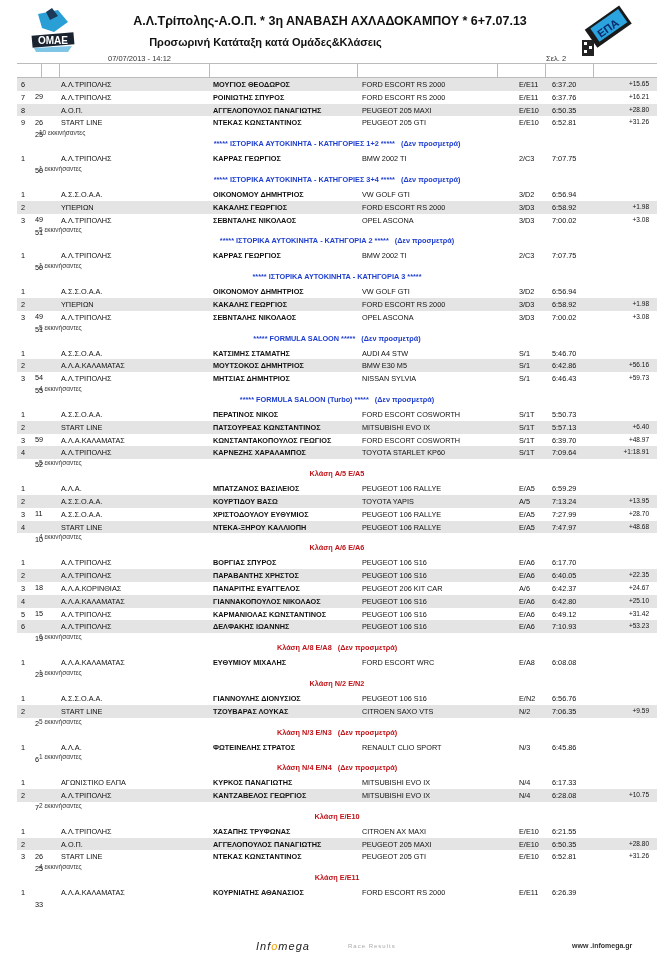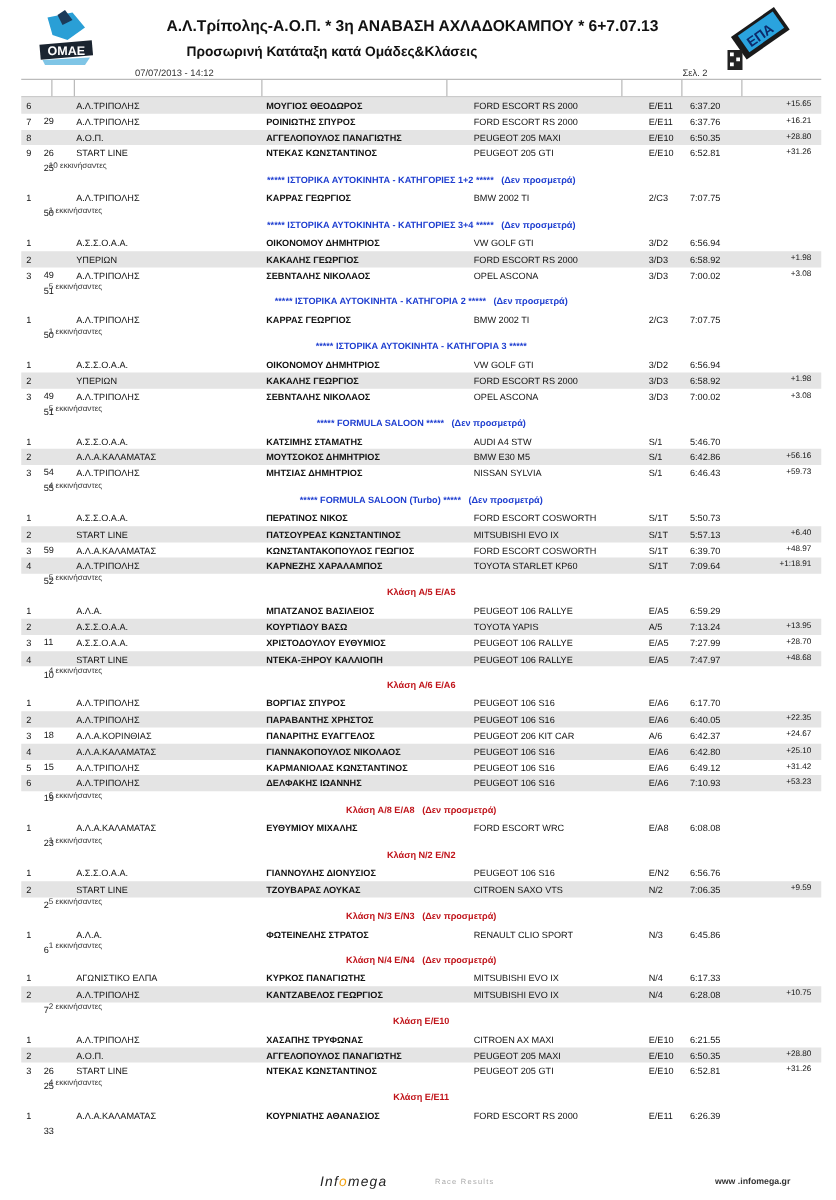--- a/index.html
+++ b/index.html
@@ -18,21 +18,21 @@
   .hdr span { position: absolute; top: 2px; margin-top: 16px; }
   .hdr .sep { position: absolute; top: 0; height: 13px; border-left: 1px solid #bbb; }
   .rows { position: absolute; left: 17px; top: 78px; width: 640px; }
   .row { position: relative; height: 12.8px; font-size: 7.3px; }
   .row.shade { background: #e4e4e4; }
   .row span { position: absolute; top: 2px; white-space: nowrap; }
   .c-pos { left: 4px; }
   .c-no { left: 18px; margin-top: 12px; }
   .c-team { left: 44px; }
   .c-driver { left: 196px; font-weight: bold; }
-  .c-car { left: 362px; }
+  .c-car { left: 345px; }
   .c-ok { left: 502px; }
   .c-time { left: 535px; }
   .c-diff { right: 8px; font-size: 6.5px; }
   .starters { position: relative; height: 10px; font-size: 6.5px; color: #333; padding-left: 22px; }
   .section { position: relative; height: 13px; text-align: center; font-size: 7.3px; font-weight: bold; }
   .section.blue { color: #1e3ed0; }
   .section.red { color: #c0141a; }
   .section .note { margin-left: 6px; }
   .footer-logo { position: absolute; left: 256px; top: 940px; font-size: 11px; font-weight: normal;
                  font-style: italic; letter-spacing: 1px; color: #222; }

